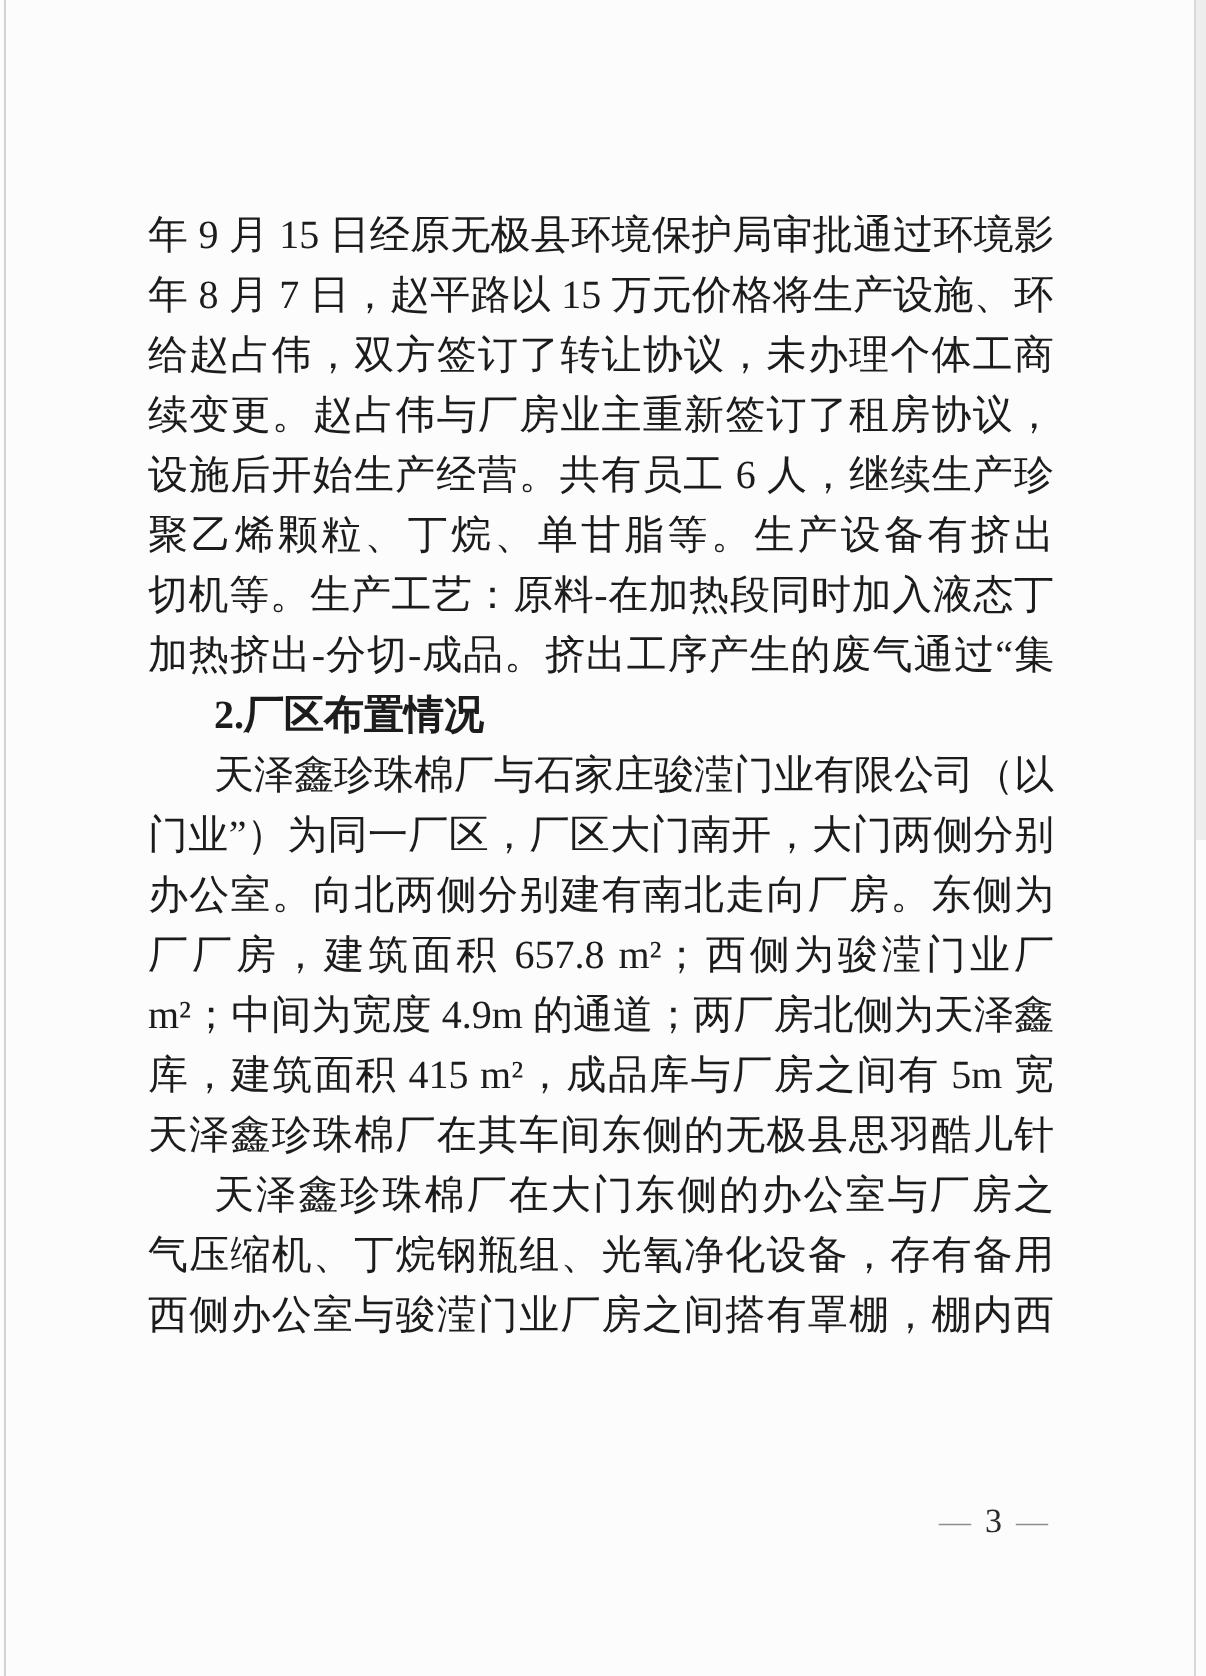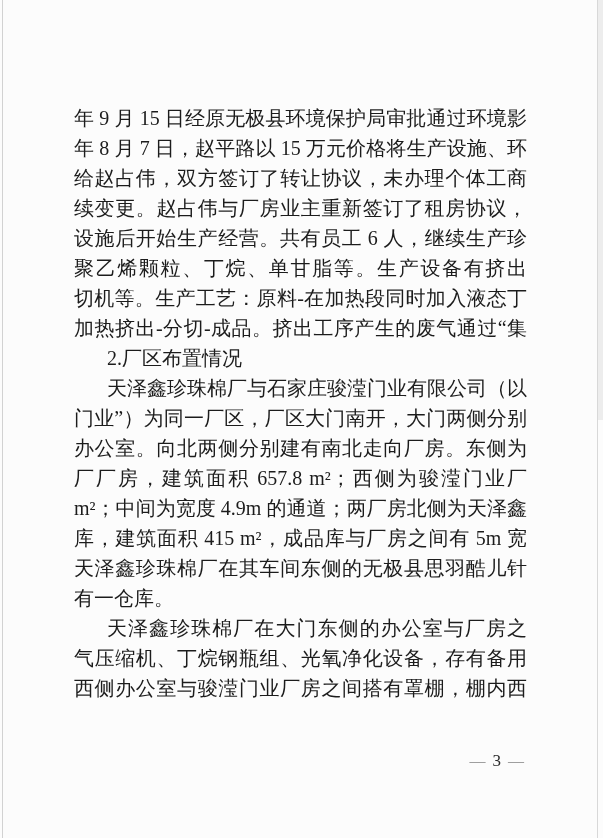--- a/index.html
+++ b/index.html
@@ -53,21 +53,21 @@
     overflow: hidden;
   }
   .j {
     text-align: justify;
     text-align-last: justify;
   }
   .ind {
     text-indent: 33px;
   }
   .heading {
-    font-weight: normal;
+    font-weight: bold;
     text-indent: 33px;
   }
   .page-number {
     position: absolute;
     top: 750px;
     right: 72px;
     height: 22px;
     line-height: 22px;
     font-size: 17px;
     color: #2a2a2a;
@@ -95,21 +95,20 @@
   <div class="line j">切机等。生产工艺：原料-在加热段同时加入液态丁烷和单甘脂-</div>
   <div class="line j">加热挤出-分切-成品。挤出工序产生的废气通过“集气罩+1 套光催</div>
   <div class="line heading">2.厂区布置情况</div>
   <div class="line j ind">天泽鑫珍珠棉厂与石家庄骏滢门业有限公司（以下简称“骏滢</div>
   <div class="line j">门业”）为同一厂区，厂区大门南开，大门两侧分别建有东西走向</div>
   <div class="line j">办公室。向北两侧分别建有南北走向厂房。东侧为天泽鑫珍珠棉</div>
   <div class="line j">厂厂房，建筑面积 657.8 m²；西侧为骏滢门业厂房，建筑面积 690</div>
   <div class="line j">m²；中间为宽度 4.9m 的通道；两厂房北侧为天泽鑫珍珠棉厂成品</div>
   <div class="line j">库，建筑面积 415 m²，成品库与厂房之间有 5m 宽的通道。另外，</div>
   <div class="line j">天泽鑫珍珠棉厂在其车间东侧的无极县思羽酷儿针织内衣厂内还</div>
-  <div class="line">有一仓库。</div>
   <div class="line j ind">天泽鑫珍珠棉厂在大门东侧的办公室与厂房之间，设置有空</div>
   <div class="line j">气压缩机、丁烷钢瓶组、光氧净化设备，存有备用钢瓶。在大门</div>
   <div class="line j">西侧办公室与骏滢门业厂房之间搭有罩棚，棚内西北侧存放丁烷</div>
 </div>
 
 <div class="page-number">
   <span class="dash">—</span><span>3</span><span class="dash">—</span>
 </div>
 
 </body></html>

